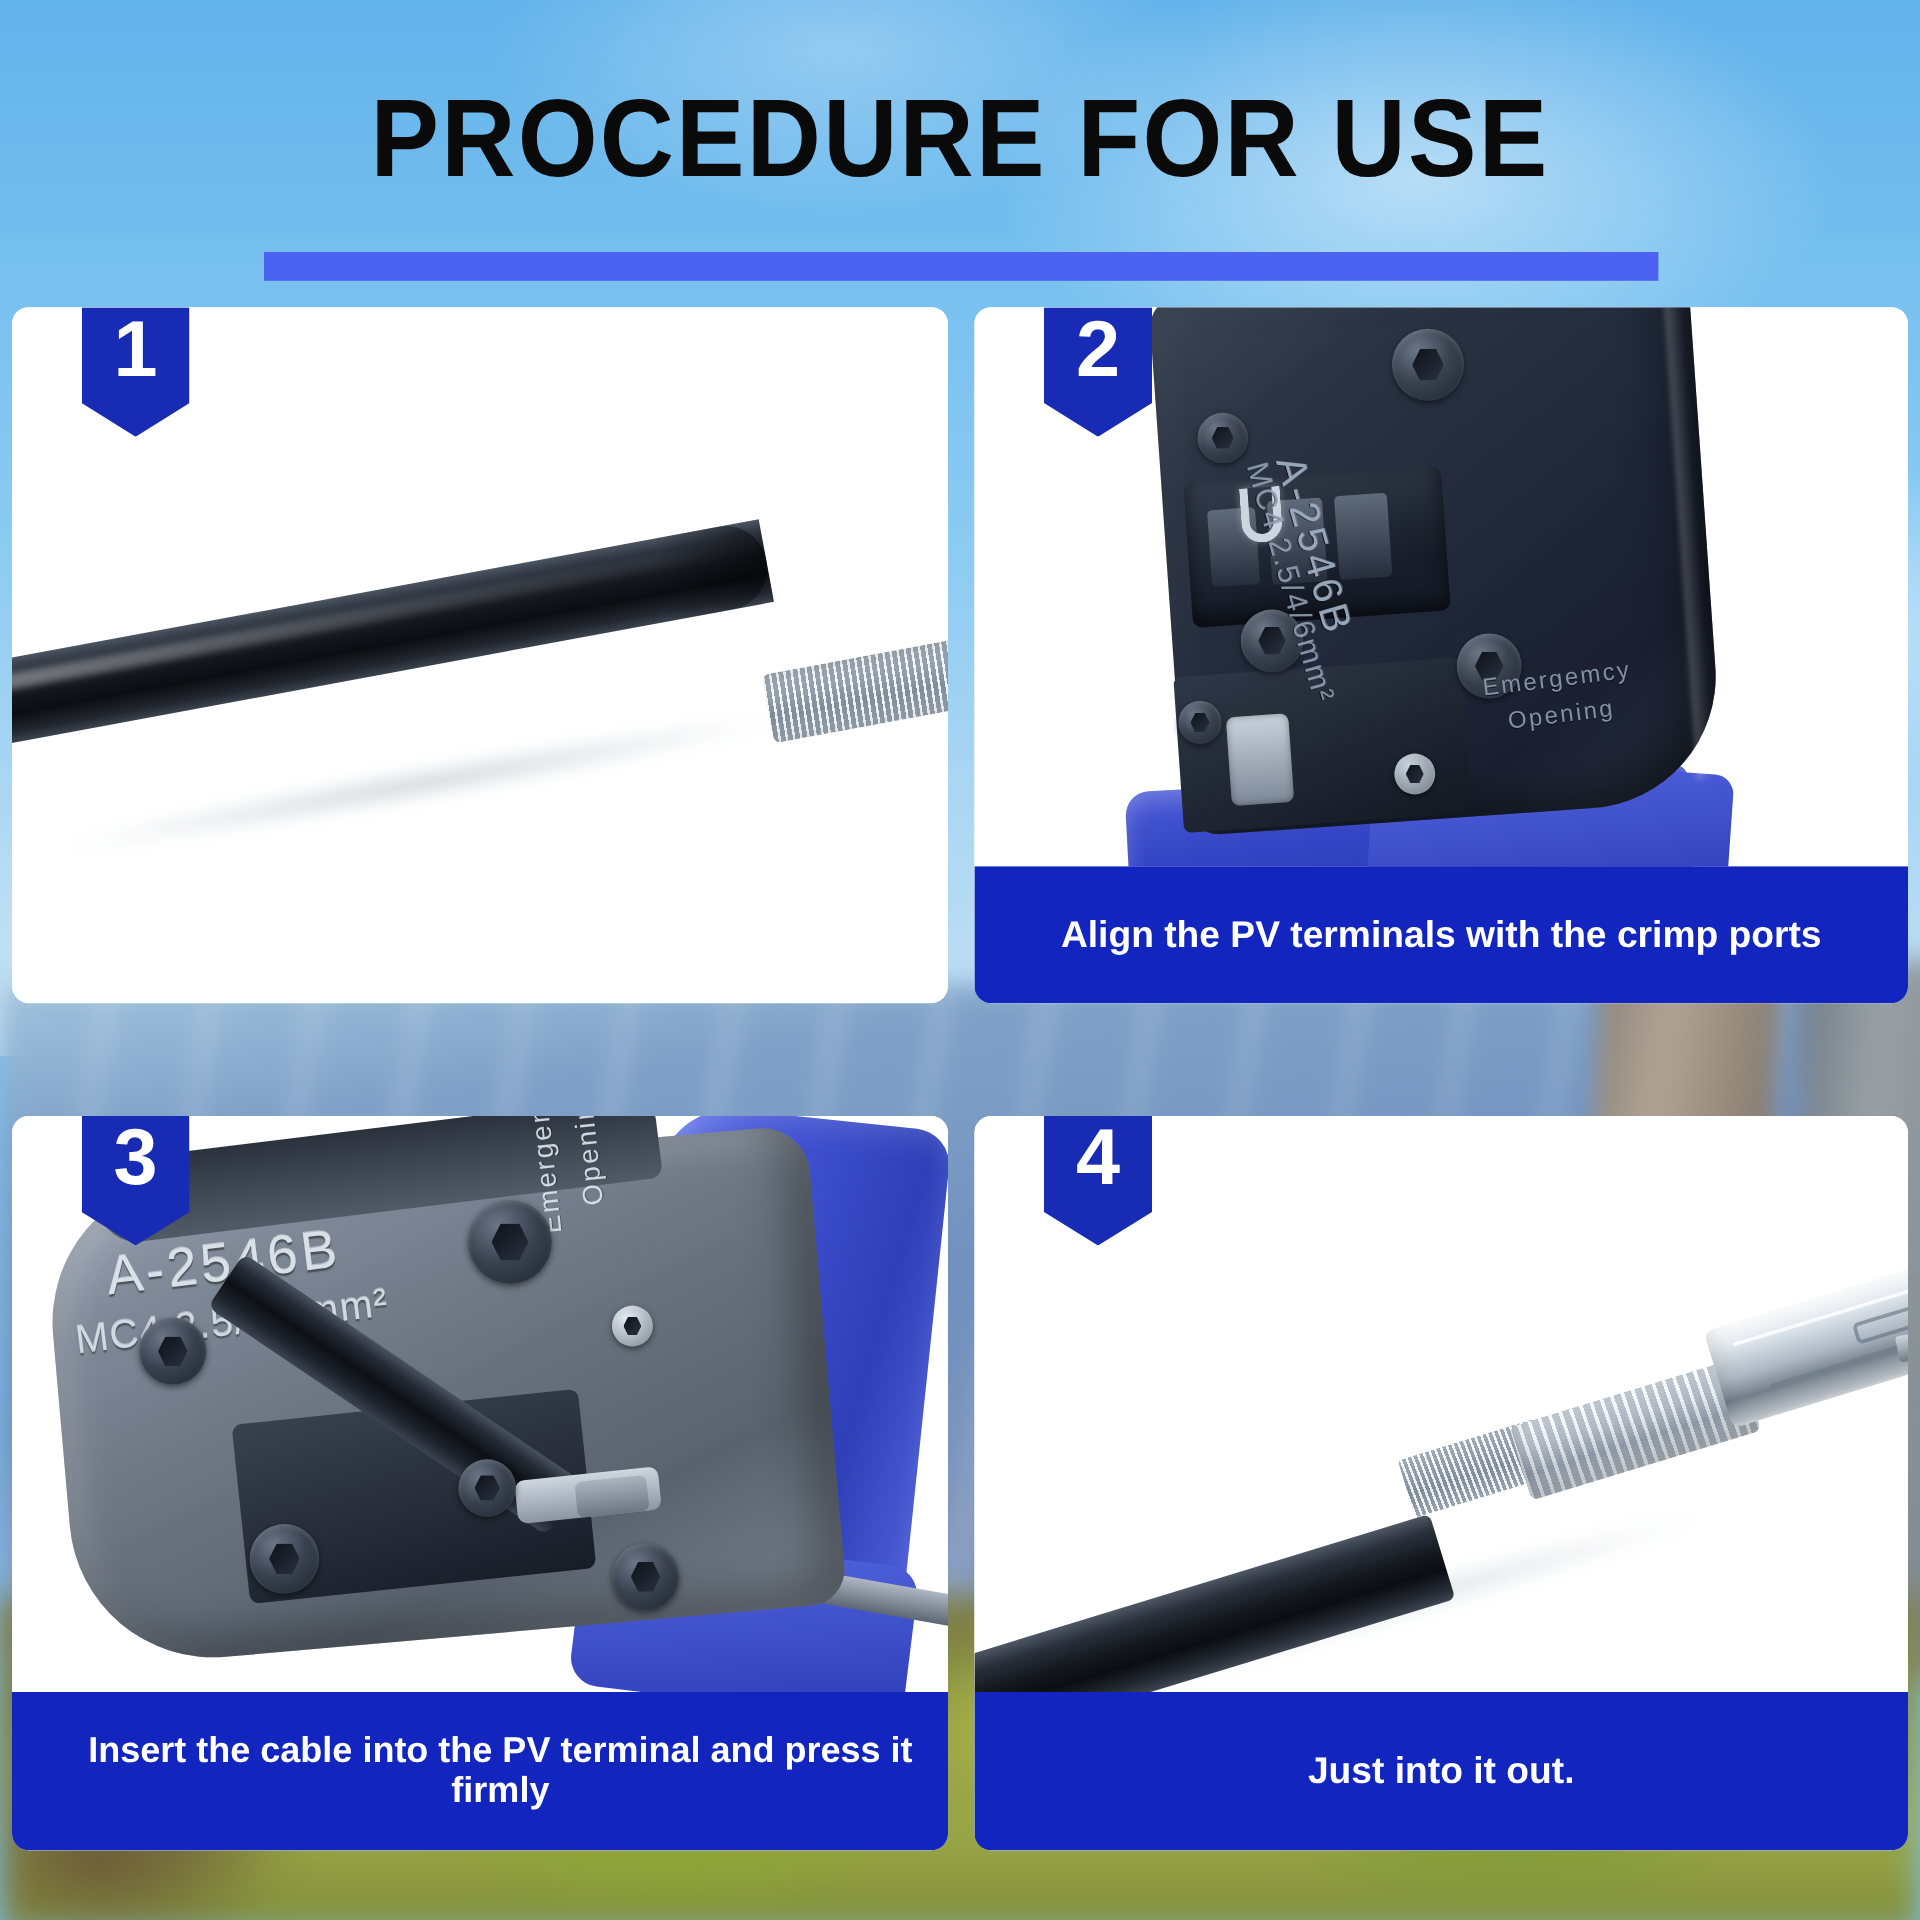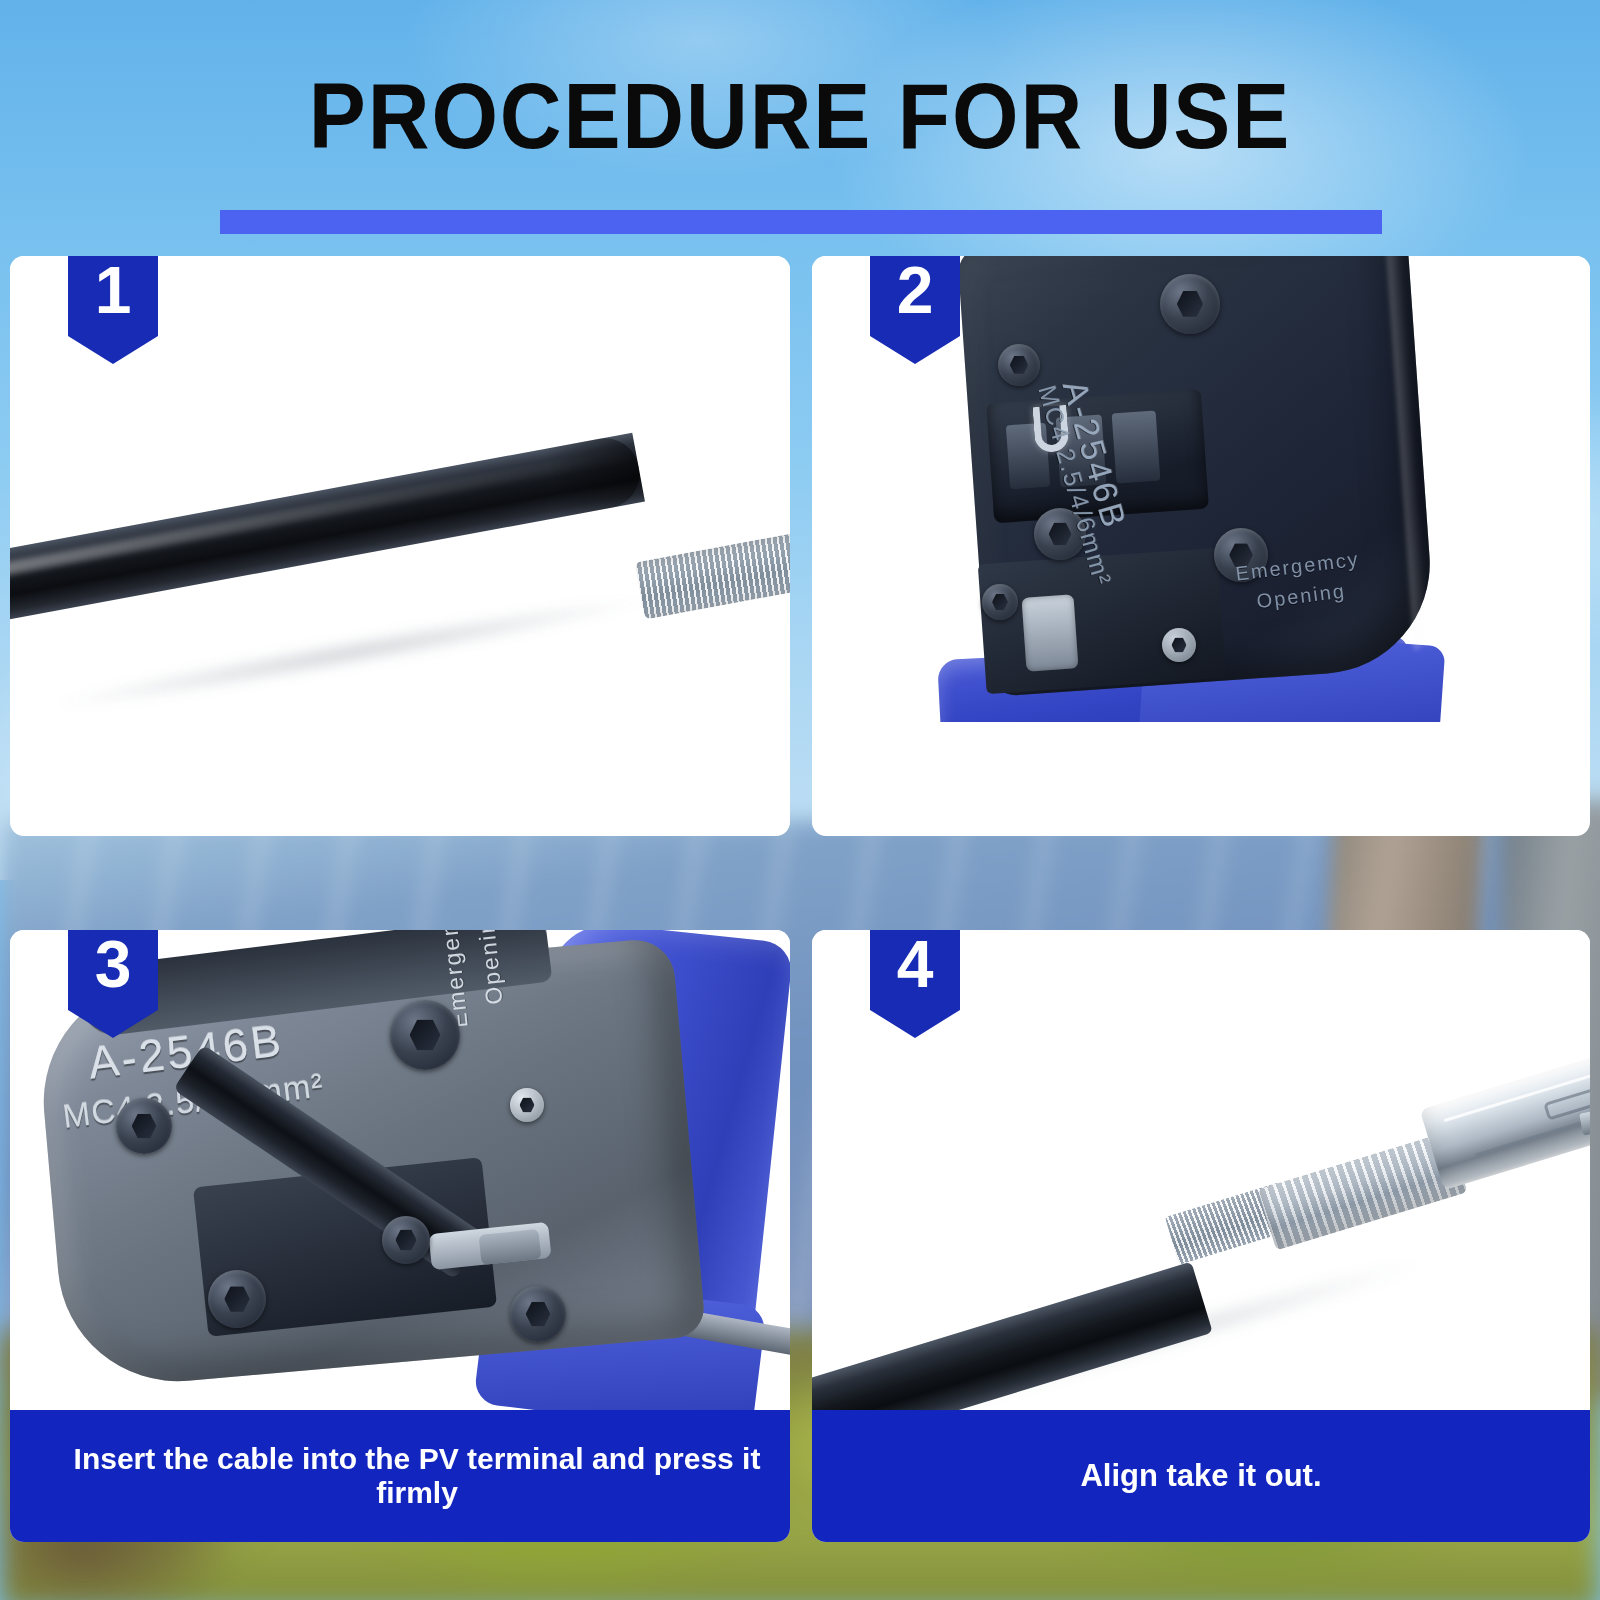--- a/index.html
+++ b/index.html
@@ -506,20 +506,21 @@
       <div class="p2-engrave-b">MC4 2.5/4/6mm²</div>
       <div class="p2-emerg">
         <div>Emergemcy</div>
         <div>Opening</div>
       </div>
     </div>
   </div>
   <div class="badge">
     <span>2</span>
   </div>
+  <div class="caption">Align the PV terminals with the crimp ports</div>
 </div>
 
 <div class="card" id="card-3">
   <div class="photo">
     <div class="p3-wrap">
       <div class="p3-handleblue"></div>
       <div class="p3-handle-bot"></div>
       <div class="p3-rod"></div>
 
       <div class="p3-body"></div>
@@ -562,14 +563,14 @@
         <div class="p4-pin-line"></div>
         <div class="p4-pin-line2"></div>
         <div class="p4-pin-notch"></div>
         <div class="p4-tab"></div>
       </div>
     </div>
   </div>
   <div class="badge">
     <span>4</span>
   </div>
-  <div class="caption">Align take it out.</div>
+  <div class="caption">Just into it out.</div>
 </div>
 
 </body></html>

